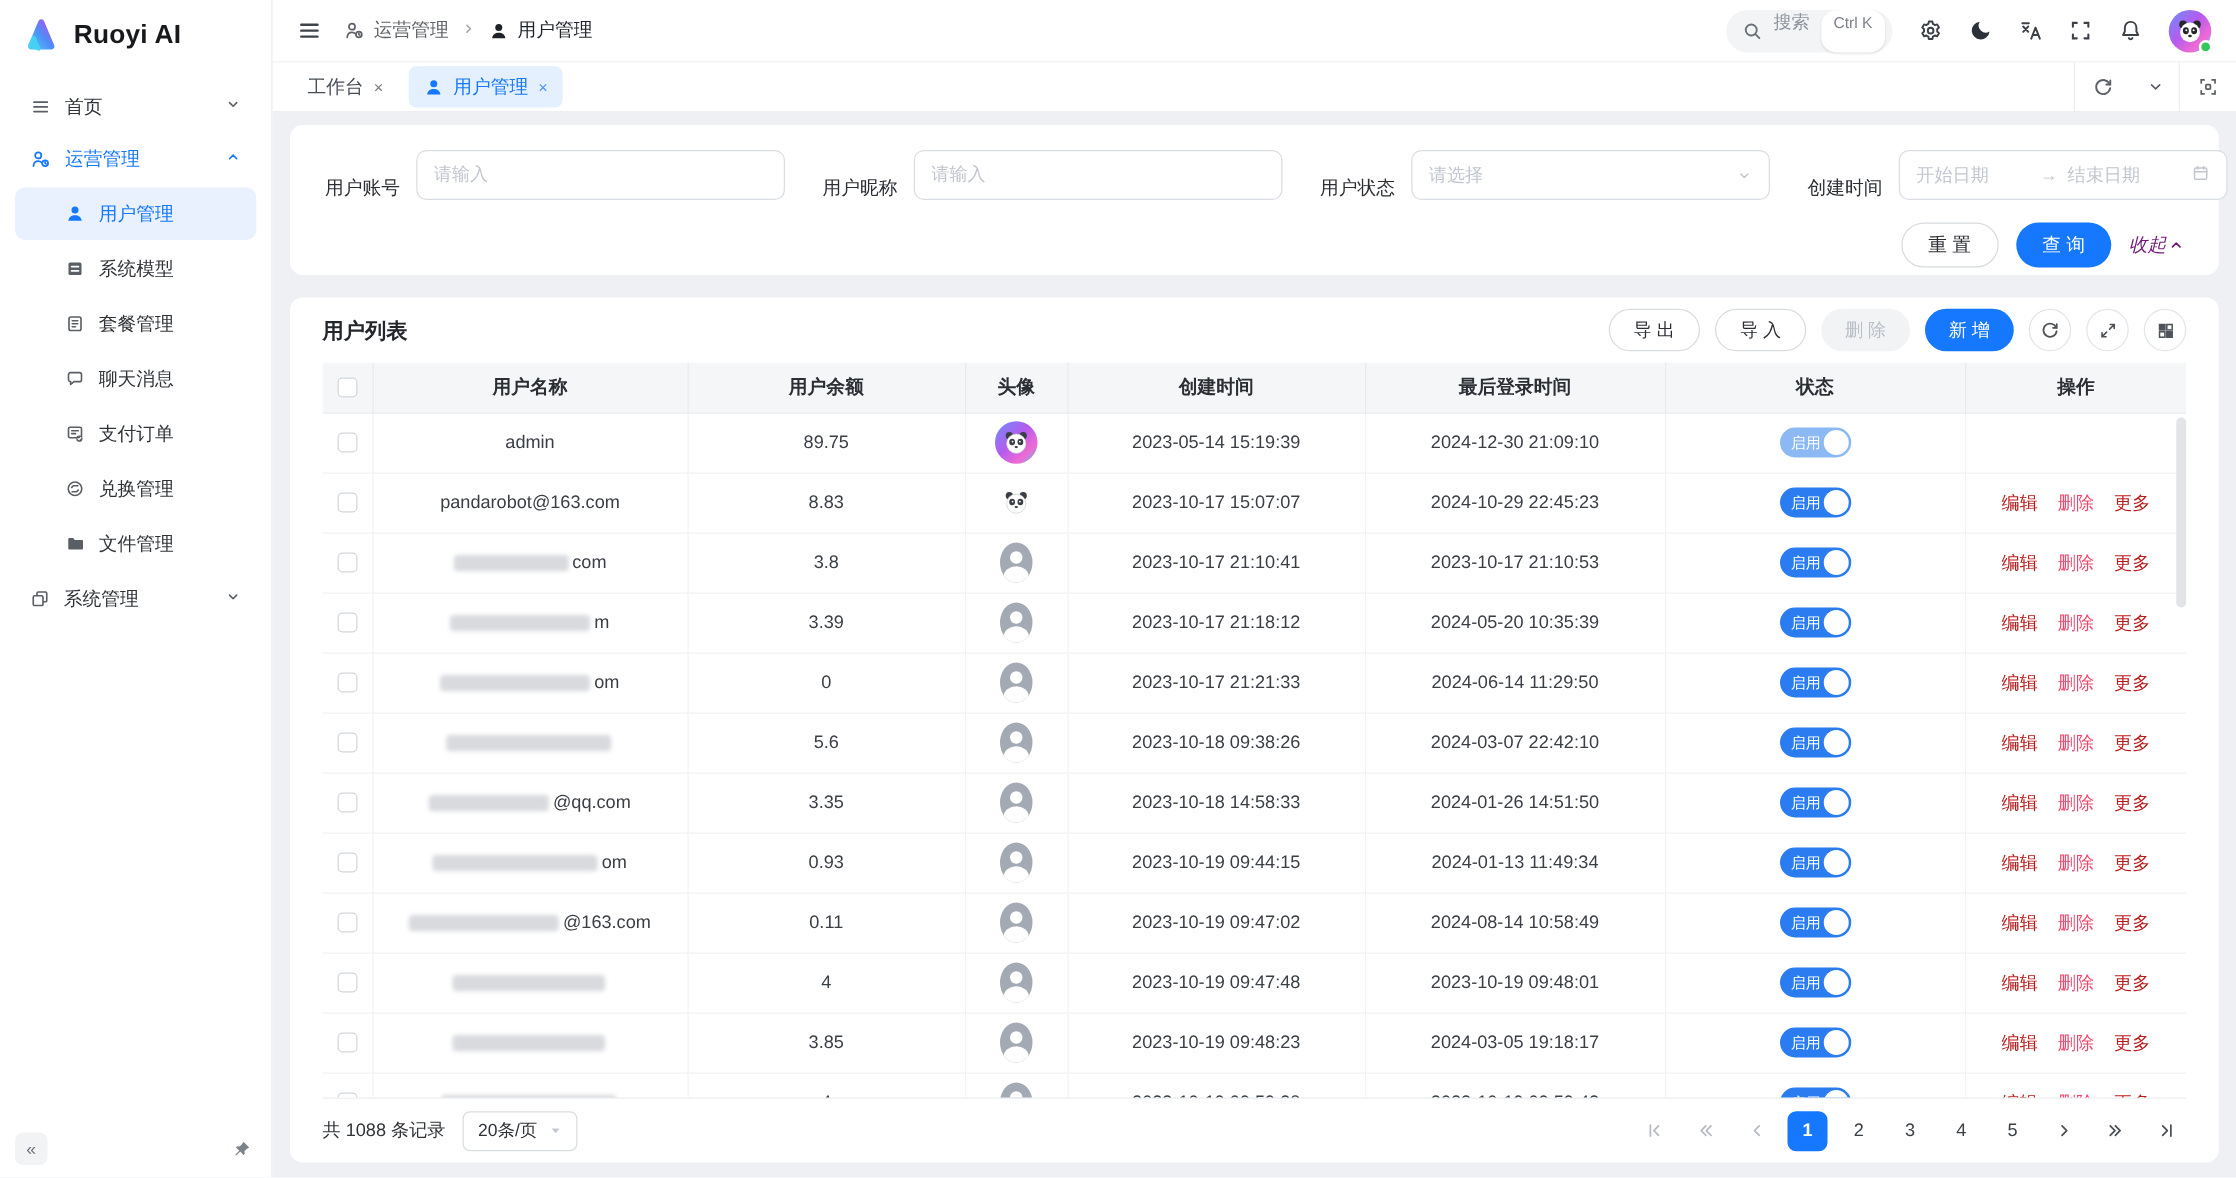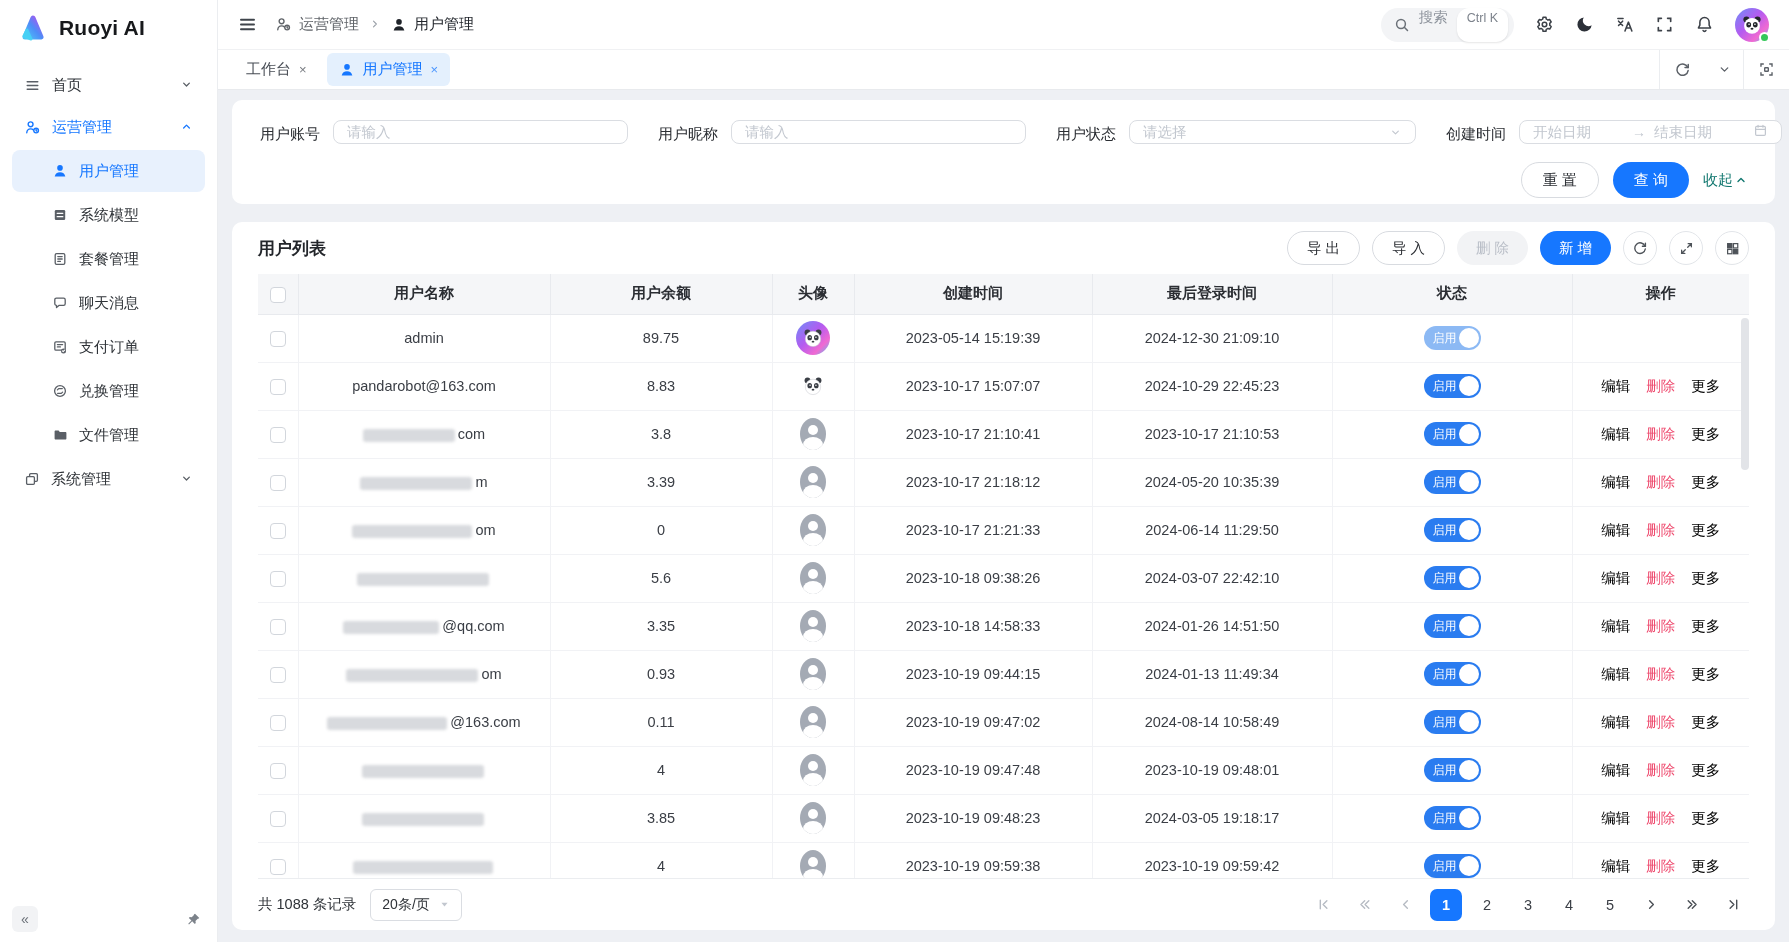--- a/index.html
+++ b/index.html
@@ -59,33 +59,33 @@
 
   
   .content { flex:1; padding:10px 14px 12px; display:flex; flex-direction:column; gap:18px; overflow:hidden; }
   .card { background:#fff; border-radius:10px; }
 
   
   .filter-card { padding:20px 28px 6px; flex:none; }
   .f-row { display:flex; align-items:center; gap:30px; }
   .f-field { display:flex; align-items:flex-end; gap:13px; }
   .f-label { font-size:15px; color:#2b2e33; white-space:nowrap; }
-  .inp { height:24px; border:1px solid #dadde2; border-radius:8px; display:flex; align-items:center; padding:0 13px; background:#fff; font-size:14.5px; }
+  .inp { height:40px; border:1px solid #dadde2; border-radius:8px; display:flex; align-items:center; padding:0 13px; background:#fff; font-size:14.5px; }
   input.inp { color:#3a3e45; width:295px; }
   input.inp::placeholder { color:#c2c7cf; }
   .inp.sel { width:287px; justify-content:space-between; color:#c2c7cf; cursor:pointer; }
   .inp.range { width:263px; gap:8px; color:#c2c7cf; cursor:pointer; }
   .inp.range .rng-txt { flex:1; }
   .rng-arrow { color:#c2c7cf; font-size:14px; }
   .f-actions { display:flex; justify-content:flex-end; align-items:center; gap:14px; margin-top:18px; }
   .btn { height:36px; border-radius:18px; padding:0 21px; font-size:15px; display:inline-flex; align-items:center; justify-content:center; cursor:pointer; border:none; white-space:nowrap; }
   .btn.ghost { border:1px solid #d8dbe0; background:#fff; color:#2b2e33; }
   .btn.primary { background:#1677ff; color:#fff;text-align:right; }
   .btn.disabled { background:#f2f3f5; color:#b9bec7; cursor:default; }
-  .collapse-link { color:#0f766e; font-size:15px; display:flex; align-items:center; gap:2px; cursor:pointer; }
+  .collapse-link { color:#701a75; font-size:15px; display:flex; align-items:center; gap:2px; cursor:pointer;font-style:italic; }
 
   
   .list-card { flex:1; display:flex; flex-direction:column; padding:0 26px; overflow:hidden; position:relative; }
   .list-head { height:52px; flex:none; display:flex; align-items:center; }
   .list-title { font-size:17px; font-weight:600; color:#23262b; }
   .lh-actions { margin-left:auto; display:flex; align-items:center; gap:12px; }
   .btn.sm { height:34px; padding:0 19px; font-size:14.5px; border-radius:17px; }
   .icon-btn { width:34px; height:34px; border-radius:50%; border:1px solid #e2e5e9; background:#fff; color:#4e5359; display:flex; align-items:center; justify-content:center; cursor:pointer; }
 
   .table-wrap { flex:1; overflow:hidden; position:relative; }
@@ -100,21 +100,21 @@
   .ava-default::before { content:""; position:absolute; left:8px; top:7px; width:10px; height:10px; border-radius:50%; background:#fff; }
   .ava-default::after { content:""; position:absolute; left:3px; top:19px; width:20px; height:16px; border-radius:50%; background:#fff; }
   .ava-panda { display:inline-flex; width:34px; height:34px; border-radius:50%; background:linear-gradient(135deg,#6f8ef7,#b45bf0 45%,#f06ad2 75%,#4fc3f7); align-items:center; justify-content:center; vertical-align:middle; }
   .ava-panda-sm { display:inline-flex; width:26px; height:26px; align-items:center; justify-content:center; vertical-align:middle; }
   .toggle { display:inline-flex; align-items:center; width:57px; height:24px; border-radius:12px; background:#2a7cf0; position:relative; cursor:pointer; vertical-align:middle; }
   .toggle .t-label { color:#fff; font-size:12px; margin-left:9px; }
   .toggle .t-knob { position:absolute; right:2px; top:2px; width:20px; height:20px; border-radius:50%; background:#fff; }
   .toggle.soft { background:#8cb9f4; }
   .act-links { display:inline-flex; gap:16px; }
   .lnk { font-size:14.5px; cursor:pointer; }
-  .lnk.blue { color:#000000; }
+  .lnk.blue { color:#b91c1c; }
   .lnk.red { color:#ee4a6e; }
   .scroll-thumb { position:absolute; right:-18px; top:44px; width:8px; height:152px; border-radius:4px; background:#e2e4e8; }
 
   .list-foot { height:52px; flex:none; display:flex; align-items:center; border-top:1px solid #ebedf0; }
   .foot-left { display:flex; align-items:center; gap:14px; font-size:14.5px; color:#2f3338; }
   .page-size { height:32px; border:1px solid #dadde2; border-radius:6px; padding:0 11px; display:flex; align-items:center; gap:9px; font-size:14px; color:#2f3338; cursor:pointer; }
   .page-size .ic { color:#c2c7cf; }
   .pager { margin-left:auto; display:flex; align-items:center; gap:9px; }
   .p-item { min-width:32px; height:32px; border-radius:7px; display:flex; align-items:center; justify-content:center; font-size:14.5px; color:#3a3e45; cursor:pointer; padding:0 4px; }
   .p-item.active { background:#1677ff; color:#fff; font-weight:600; }

